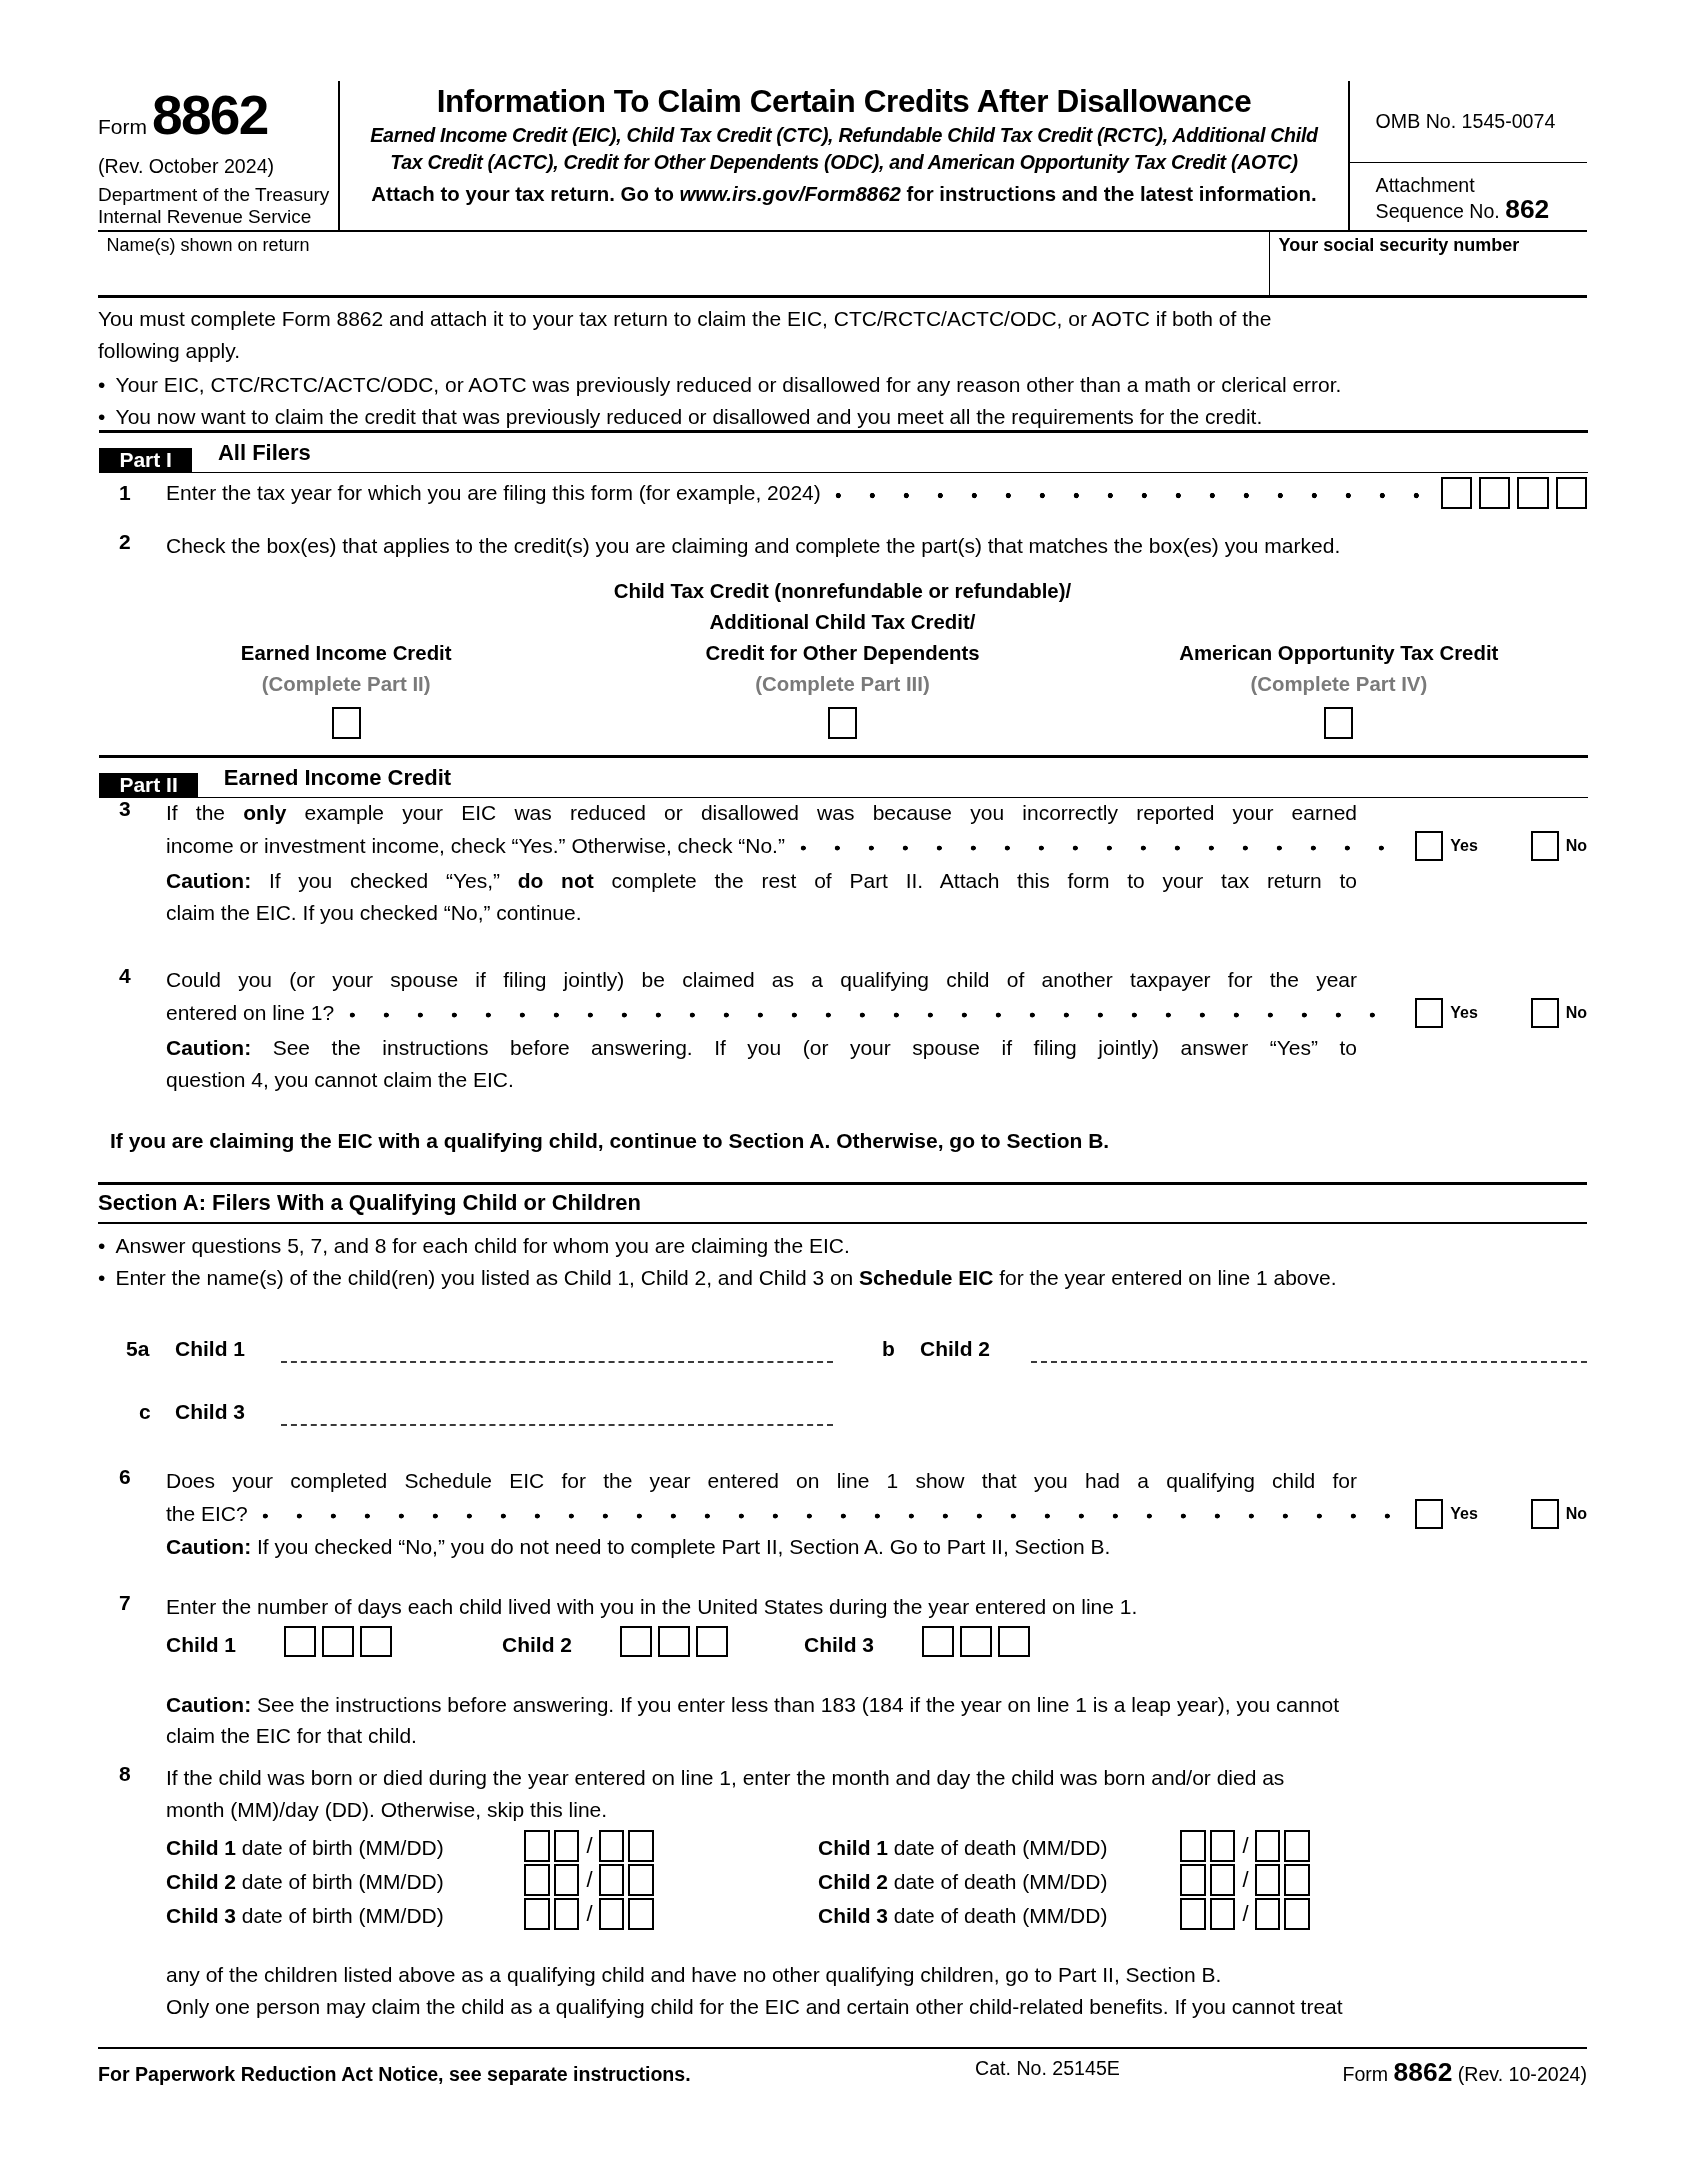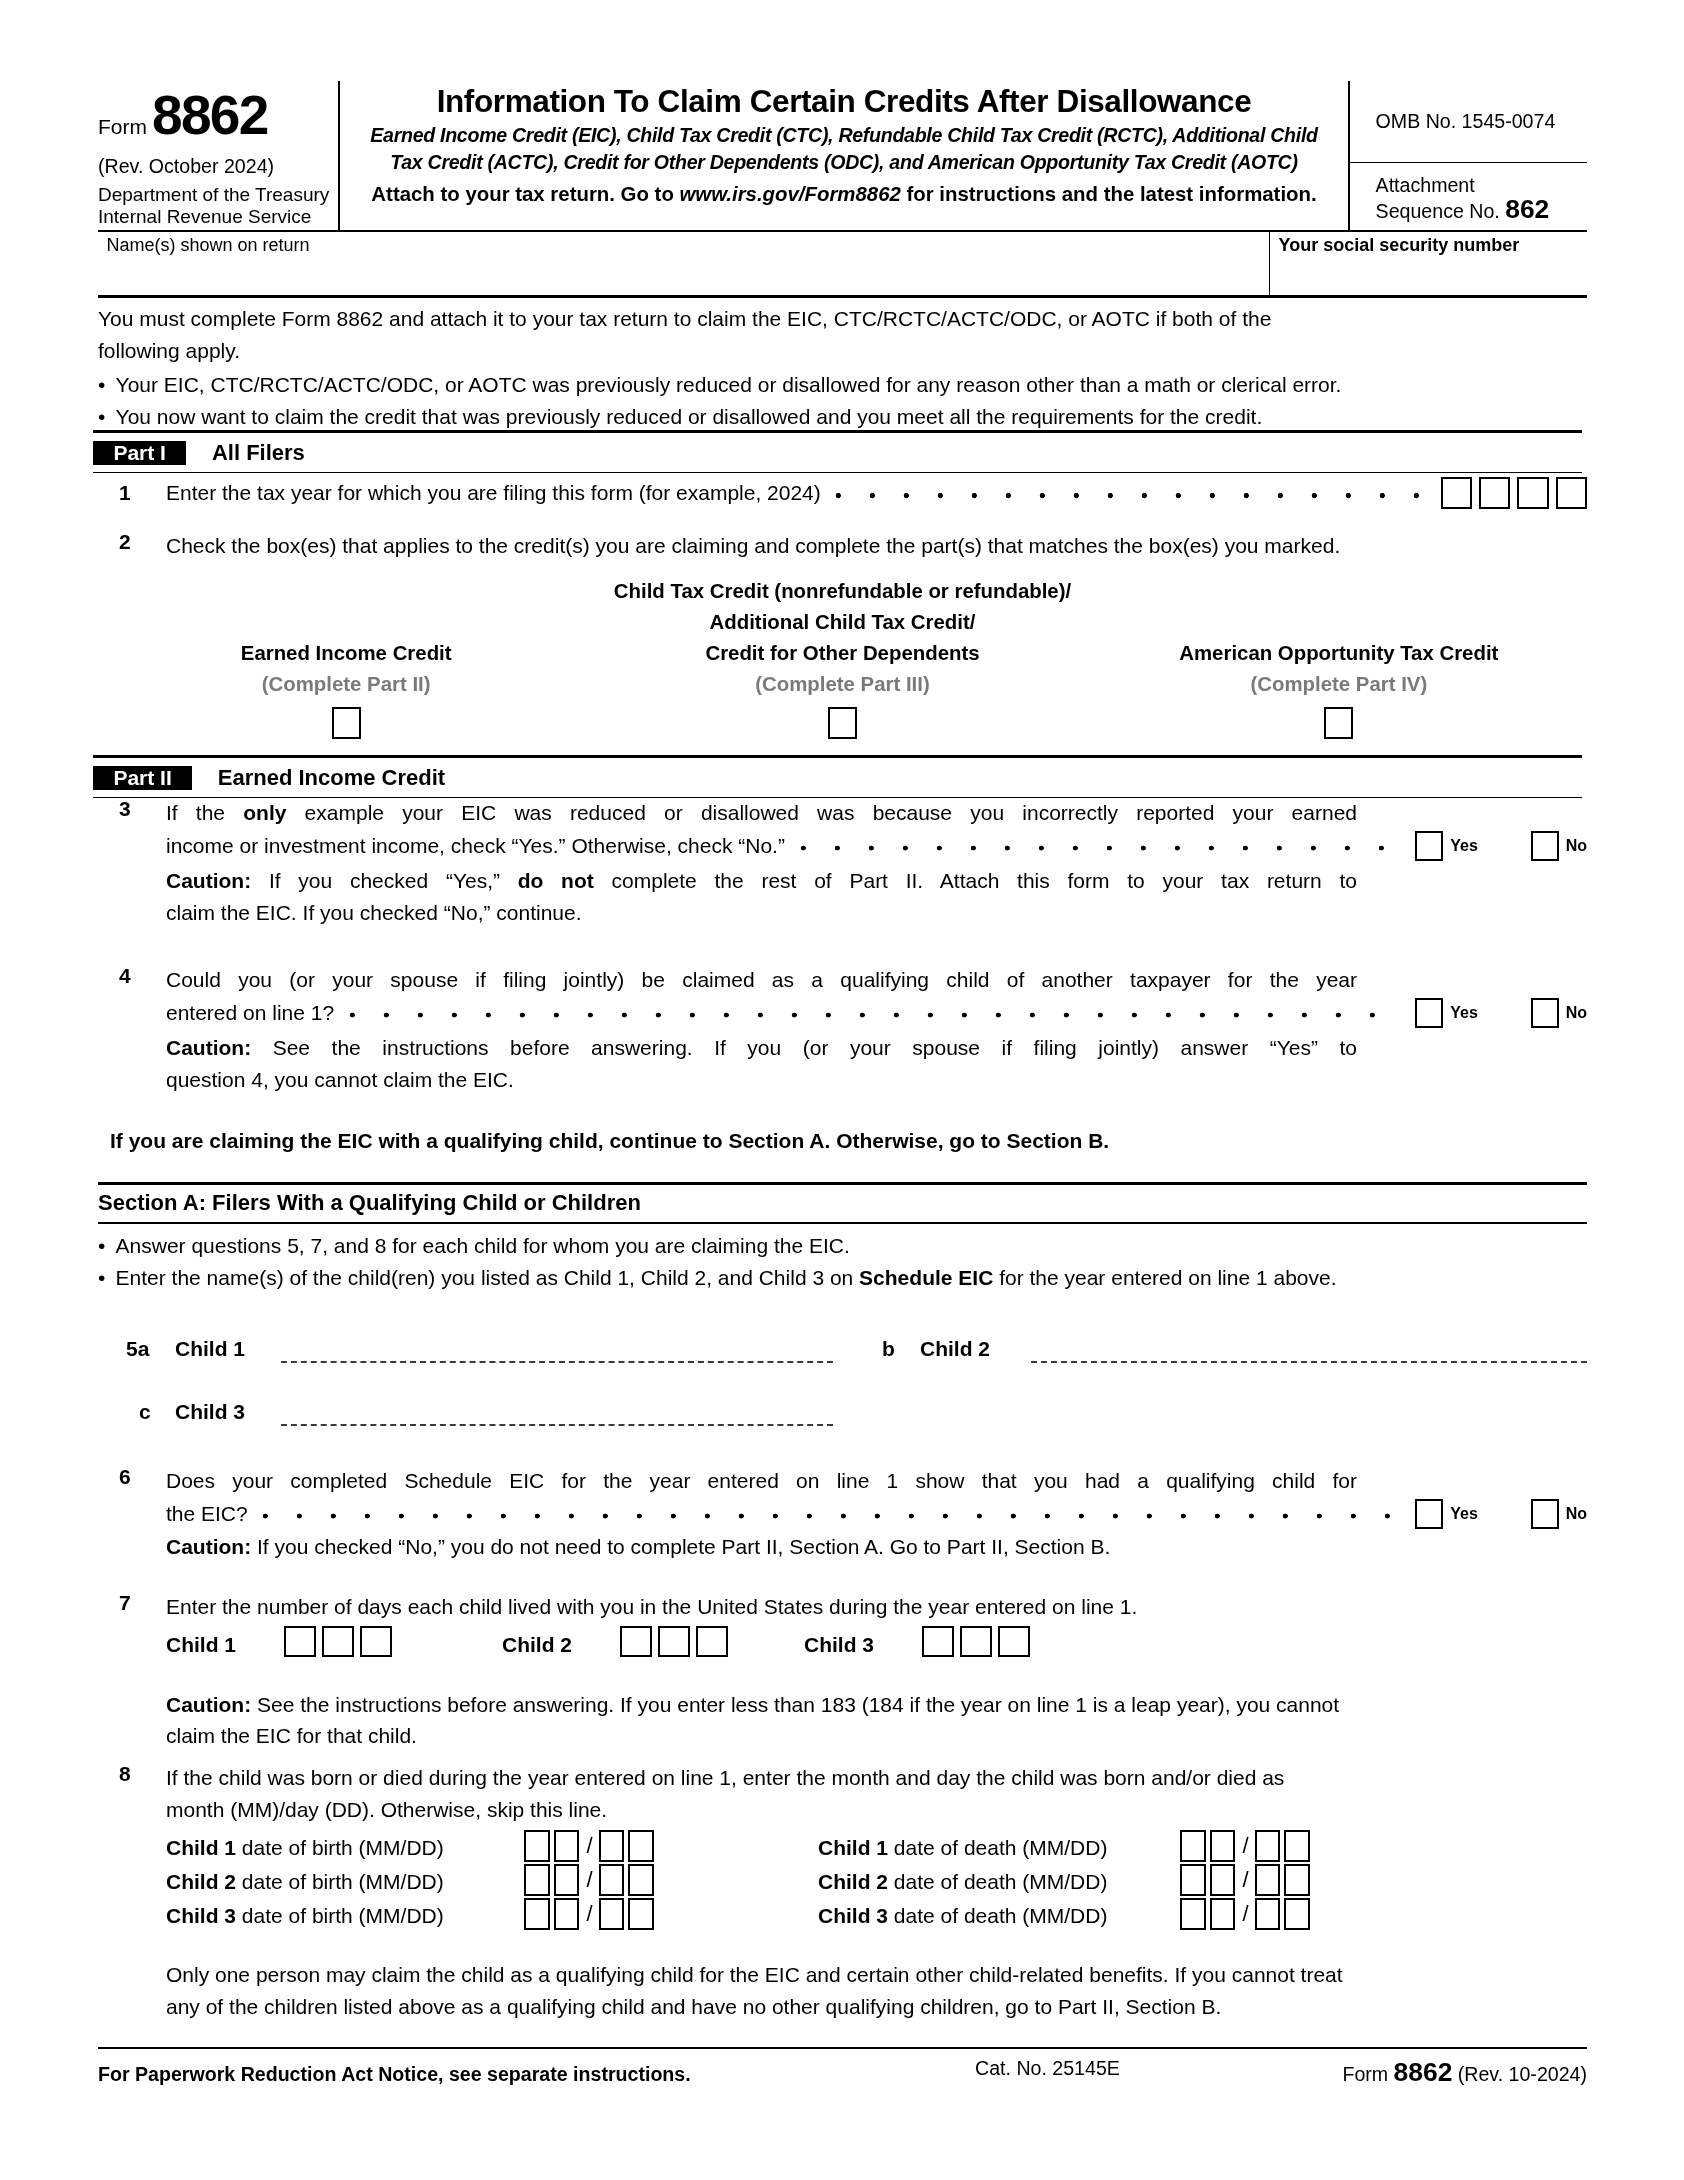--- a/index.html
+++ b/index.html
@@ -30,22 +30,22 @@
             border-bottom:3.8px solid #000;display:flex;box-sizing:border-box;}
   .name-cell{flex:1;padding:2.6px 8.5px;font-size:18px;}
   .ssn-cell{width:318px;border-left:1.7px solid #000;padding:2.6px 8.5px;font-size:18px;font-weight:bold;box-sizing:border-box;}
   
   .bodytxt{font-size:21px;line-height:31.5px;}
   .line{white-space:nowrap;}
   .just{text-align:justify;text-align-last:justify;white-space:normal;}
   b,.b{font-weight:bold;}
   .bullet-glyph{margin-right:10.2px;}
   
-  .part-bar{left:93px;width:1489px;border-top:3px solid #000;border-bottom:1.7px solid #000;
-            height:43px;display:flex;align-items:center;box-sizing:border-box;}
+  .part-bar{left:99px;width:1489px;border-top:3px solid #000;border-bottom:1.7px solid #000;
+            height:43px;display:flex;align-items:flex-end;box-sizing:border-box;}
   .part-label{background:#000;color:#fff;padding:0 20.4px;display:flex;align-items:center;
               font-weight:bold;font-size:21px;}
   .part-title{font-weight:bold;font-size:22px;align-self:center;margin-left:25.6px;}
   .secA-bar{left:98px;top:1182px;width:1489px;border-top:3.4px solid #000;border-bottom:2.1px solid #000;box-sizing:border-box;}
   .secA-title{font-weight:bold;font-size:22px;padding:5.1px 0 6px 0;}
   
   .q{left:98px;width:1489px;}
   .qrow{display:flex;}
   .qnum{width:68px;padding-left:21px;font-weight:bold;font-size:21px;box-sizing:border-box;flex:0 0 auto;}
   .qbody{flex:1;font-size:21px;line-height:31.5px;min-width:0;}
@@ -385,22 +385,22 @@
               <span class="slash">/</span>
               <span class="cb cb-mm"></span>
               <span class="cb cb-mm"></span>
           </span>
         </div>
       </div>
     </div>
   </div>
 
   <div class="abs bodytxt" style="left:166px;top:1959px;width:1421px;">
+    <div class="line">any of the children listed above as a qualifying child and have no other qualifying children, go to Part II, Section B.</div>
     <div class="line">Only one person may claim the child as a qualifying child for the EIC and certain other child-related benefits. If you cannot treat</div>
-    <div class="line">any of the children listed above as a qualifying child and have no other qualifying children, go to Part II, Section B.</div>
   </div>
 
   <div class="abs footer">
     <div class="footer-inner">
       <span class="footer-left">For Paperwork Reduction Act Notice, see separate instructions.</span>
       <span class="footer-cat">Cat. No. 25145E</span>
       <span class="footer-right"><span>Form </span><span class="big">8862</span><span> (Rev. 10-2024)</span></span>
     </div>
   </div>
 

